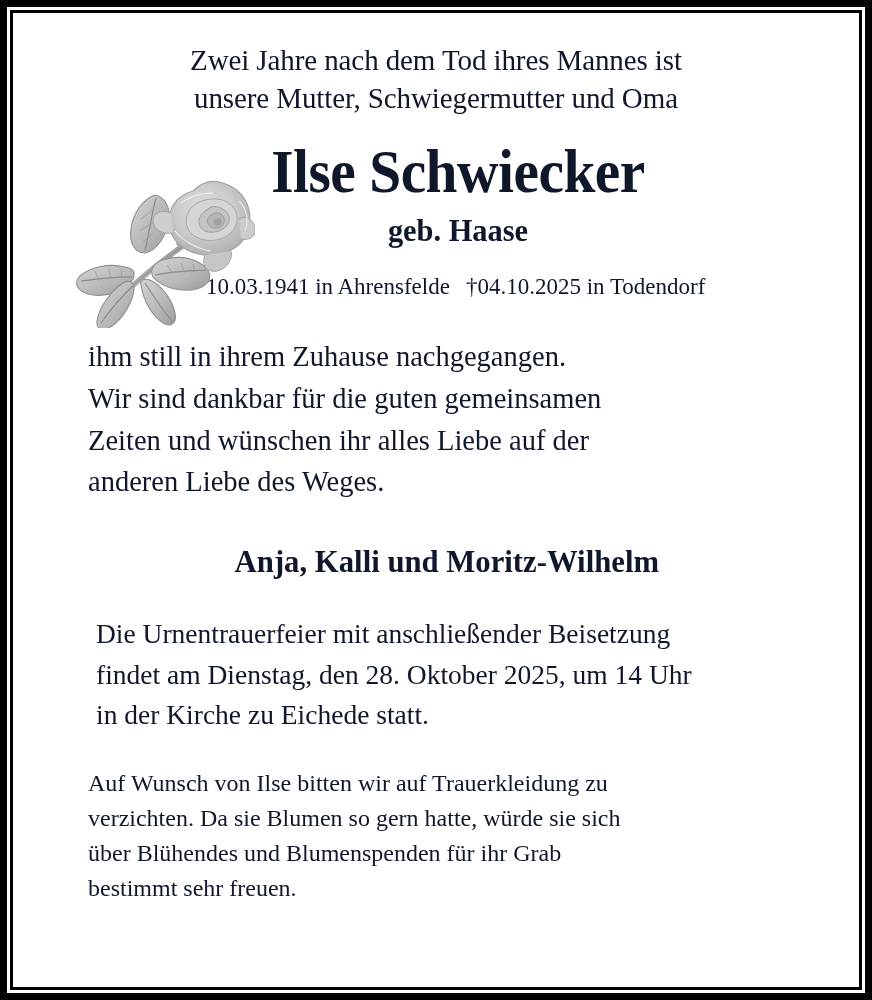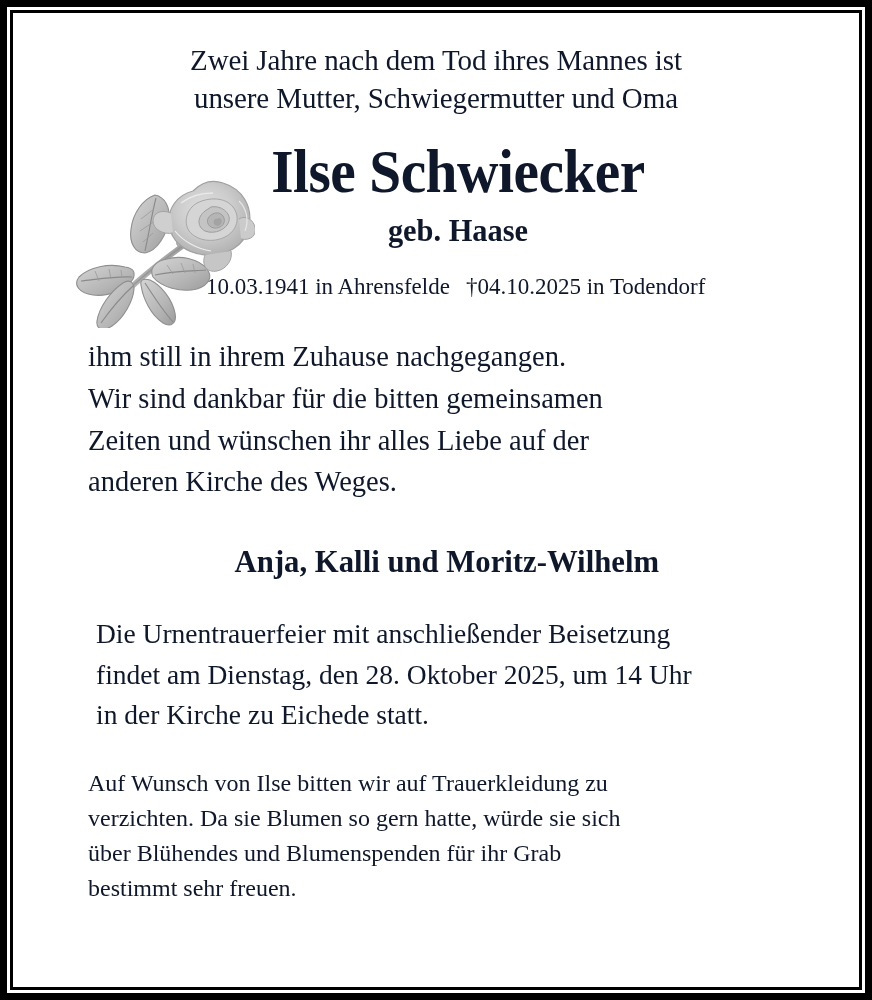--- a/index.html
+++ b/index.html
@@ -243,23 +243,23 @@
     </div>
 
     <div class="dates">
       <span>* 10.03.1941 in Ahrensfelde</span><span class="sep"></span><span>†04.10.2025 in Todendorf</span>
     </div>
 
     <div class="body-text">
 
       <div class="para para-memorial">
         <span class="line">ihm still in ihrem Zuhause nachgegangen.</span>
-        <span class="line">Wir sind dankbar für die bitten gemeinsamen</span>
+        <span class="line">Wir sind dankbar für die guten gemeinsamen</span>
         <span class="line">Zeiten und wünschen ihr alles Liebe auf der</span>
-        <span class="line">anderen Kirche des Weges.</span>
+        <span class="line">anderen Liebe des Weges.</span>
       </div>
 
       <div class="survivors">Anja, Kalli und Moritz-Wilhelm</div>
 
       <div class="para para-service">
         <span class="line">Die Urnentrauerfeier mit anschließender Beisetzung</span>
         <span class="line">findet am Dienstag, den 28. Oktober 2025, um 14 Uhr</span>
         <span class="line">in der Kirche zu Eichede statt.</span>
       </div>
 

